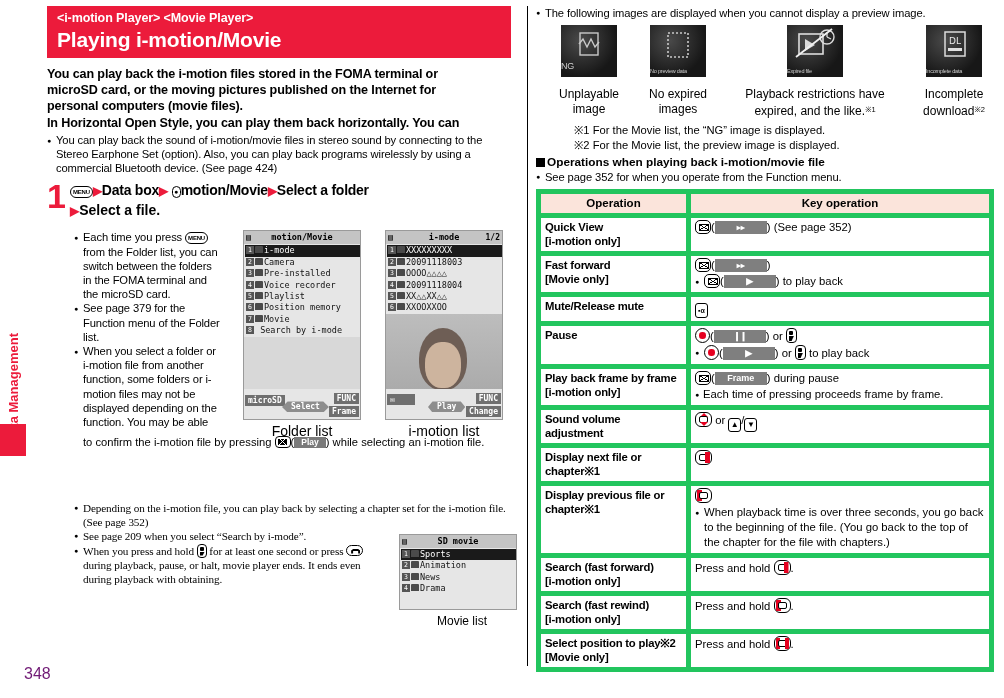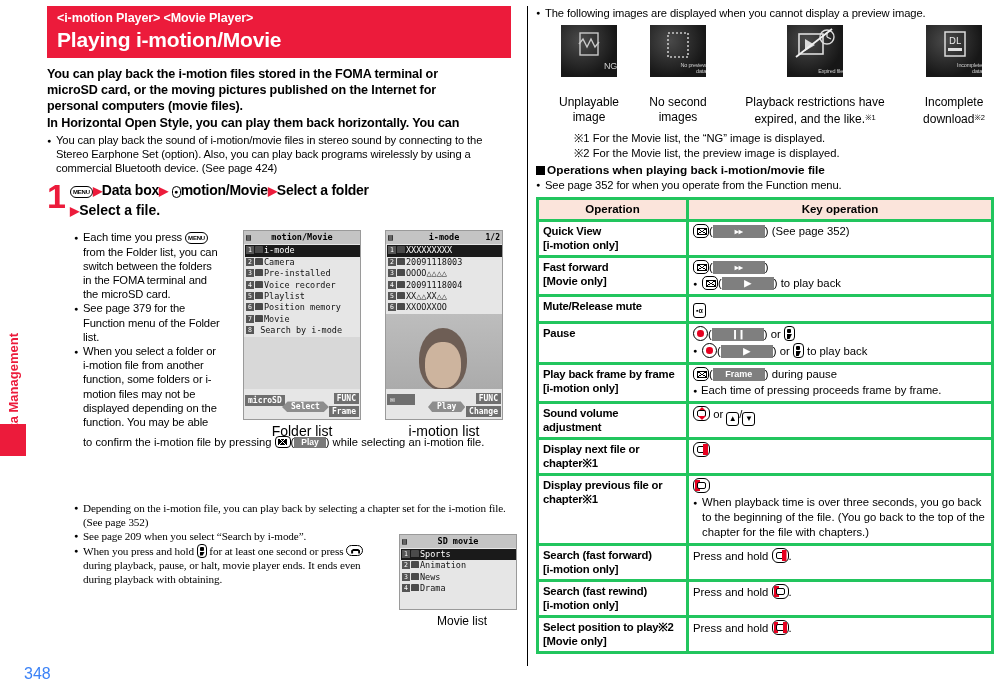--- a/index.html
+++ b/index.html
@@ -42,21 +42,21 @@
   .col-rule {
     position: absolute; left: 527px; top: 6px;
     width: 1px; height: 660px;
     background: #000;
   }
 
   
   .page-num {
     position: absolute; left: 24px; top: 665px;
     font-size: 16px; font-weight: normal;
-    color: #3b82f6;
+    color: #701a75;
   }
 
   
   .left-col {
     position: absolute; left: 47px; top: 6px;
     width: 470px; height: 656px;
   }
 
   .hdr-band {
     background: #ec1b3b; color: #fff;
@@ -274,27 +274,26 @@
     display: flex; margin-top: 5px; padding-left: 10px;
   }
   .thumb-cell { text-align: center; }
   .thumb {
     width: 56px; height: 52px; margin: 0 auto;
     background: radial-gradient(ellipse at 35% 30%, #4a4a4a 0%, #171717 70%);
     position: relative; overflow: hidden;
   }
   .thumb .tlabel {
     position: absolute; left: 0; right: 0; bottom: 3px;
-    color: #cfcfcf; font-size: 5.5px; text-align: right;
+    color: #cfcfcf; font-size: 5.5px; text-align: left;
     letter-spacing: -0.2px;
-    padding-left: 29px;
   }
   .thumb .tlabel.big { font-size: 9px; bottom: 6px; }
   .thumb-cap {
-    font-size: 12px; line-height: 15px; margin-top: 18px; text-align: center;
+    font-size: 12px; line-height: 15px; margin-top: 10px; text-align: center;
   }
   .sup { font-size: 7.5px; vertical-align: 3px; }
 
   .notes { margin-top: 4px; padding-left: 38px; }
   .note-line { font-size: 11.2px; line-height: 14.5px; }
 
   .sec-head {
     margin-top: 3px;
     font-size: 11.8px; font-weight: bold; line-height: 15px;
   }
@@ -304,21 +303,21 @@
   }
 
   
   table.ops {
     border-collapse: collapse;
     width: 458px;
     margin-top: 5px;
     table-layout: fixed;
   }
   table.ops th, table.ops td {
-    border: 3px solid #22c55e;
+    border: 5px solid #22c55e;
     vertical-align: top;
     padding: 2px 4px 3px 4px;
     margin-top: 28px;
   }
   table.ops th {
     background: #fbe4db;
     text-align: center;
     font-size: 11.5px; font-weight: bold;
     padding: 3px 0 4px 0;
   }
@@ -580,21 +579,21 @@
       </div>
 
       <div class="thumb-cell" style="width:92px;">
         <div class="thumb">
           <svg width="56" height="40" viewBox="0 0 56 40" style="position:absolute;left:0;top:3px;">
             <rect x="18" y="5" width="20" height="24" fill="none" stroke="#c9c9c9" stroke-width="1.6" stroke-dasharray="2,2"></rect>
           </svg>
           <div class="tlabel">No preview data</div>
         </div>
         <div class="thumb-cap">
-          <span>No second</span><br>
+          <span>No expired</span><br>
           <span>images</span>
         </div>
       </div>
 
       <div class="thumb-cell" style="width:182px;">
         <div class="thumb">
           <svg width="56" height="42" viewBox="0 0 56 42" style="position:absolute;left:0;top:1px;">
             <rect x="12" y="8" width="24" height="20" fill="none" stroke="#dcdcdc" stroke-width="1.6"></rect>
             <polygon points="18,13 18,25 28,19" fill="#dcdcdc"></polygon>
             <circle cx="40" cy="11" r="7" fill="none" stroke="#dcdcdc" stroke-width="1.4"></circle>

